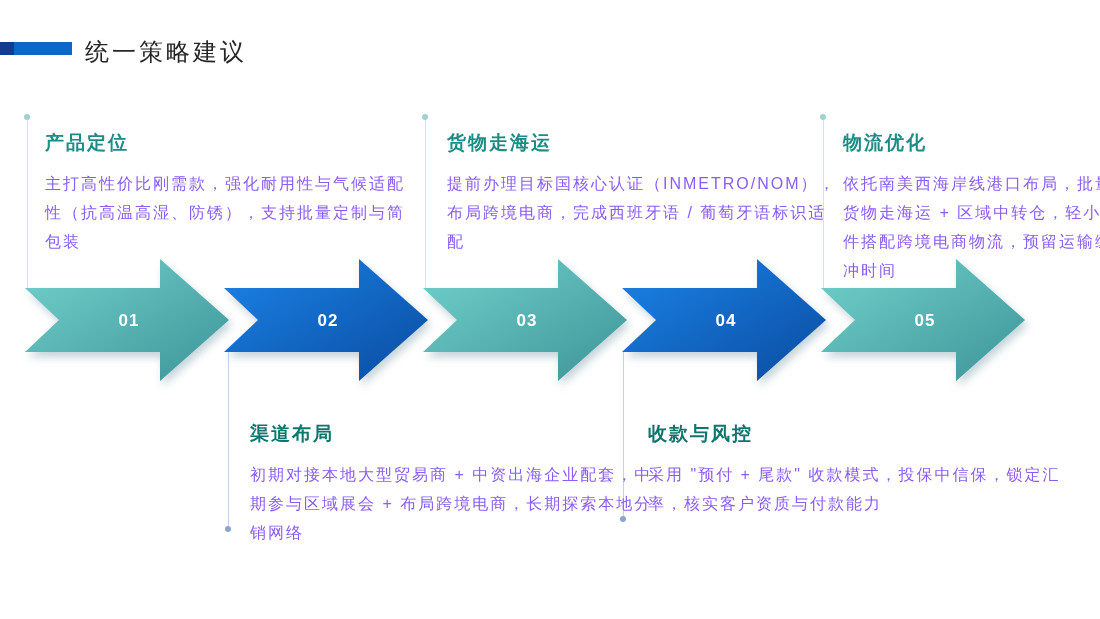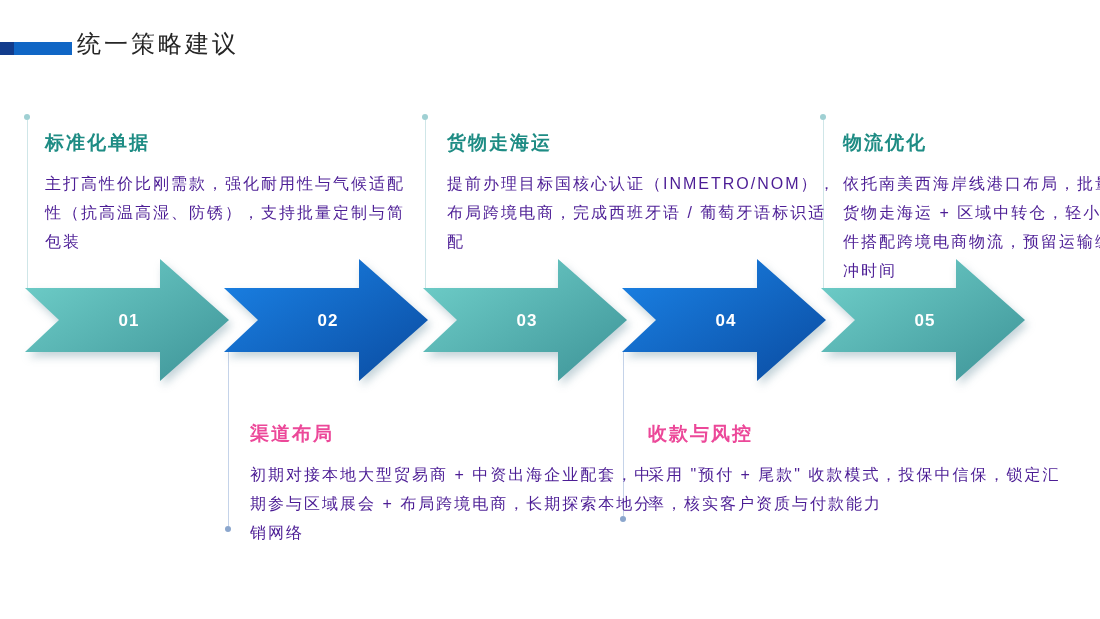--- a/index.html
+++ b/index.html
@@ -5,34 +5,34 @@
   html,body { margin:0; padding:0; background:#ffffff; }
   .slide {
     position:relative; width:1100px; height:619px; background:#ffffff;
     font-family:"Liberation Sans","DejaVu Sans",sans-serif; overflow:hidden;
   }
 
   
   .accent-navy { position:absolute; left:0;  top:42px; width:14px; height:13px; }
   .accent-blue { position:absolute; left:14px; top:42px; width:58px; height:13px; }
   .slide-title {
-    position:absolute; left:77px; top:28px; margin:0;
+    position:absolute; left:77px; top:28px; margin:8px;
     font-family:"Liberation Serif","DejaVu Serif",serif;
     font-size:24px; font-weight:400; letter-spacing:3px; color:#262626;
   }
 
   
   .block { position:absolute; }
   .block h3 { margin:0 0 13px 0; font-size:19px; letter-spacing:2px; font-weight:bold; }
   .block .desc {
     margin:0; font-size:16px; line-height:29px; letter-spacing:2px;
-    color:#4c1d95; white-space:pre-line;
+    color:#8b5cf6; white-space:pre-line;
   }
   .block.top h3    { color:#1e8c84; }
-  .block.bottom h3 { color:#ec4899; }
+  .block.bottom h3 { color:#0f766e; }
 
   .b1 { left:45px;  top:130px; width:390px; }
   .b2 { left:447px; top:130px; width:390px; }
   .b3 { left:843px; top:130px; width:300px; }
   .b4 { left:250px; top:421px; width:420px; }
   .b5 { left:648px; top:421px; width:420px; }
 
   
   svg.arrow { position:absolute; top:258px; overflow:visible;
               filter:drop-shadow(3px 5px 4px rgba(100,140,155,.38)); }
@@ -83,21 +83,21 @@
   <span class="vline top l3"></span>
   <span class="dot top d5"></span>
   <span class="vline top l5"></span>
 
   <span class="vline bottom l2"></span>
   <span class="dot bottom d2"></span>
   <span class="vline bottom l4"></span>
   <span class="dot bottom d4"></span>
 
   <div class="block top b1">
-    <h3>标准化单据</h3>
+    <h3>产品定位</h3>
     <p class="desc">主打高性价比刚需款，强化耐用性与气候适配
 性（抗高温高湿、防锈），支持批量定制与简
 包装</p>
   </div>
   <div class="block top b2">
     <h3>货物走海运</h3>
     <p class="desc">提前办理目标国核心认证（INMETRO/NOM），
 布局跨境电商，完成西班牙语 / 葡萄牙语标识适
 配</p>
   </div>

